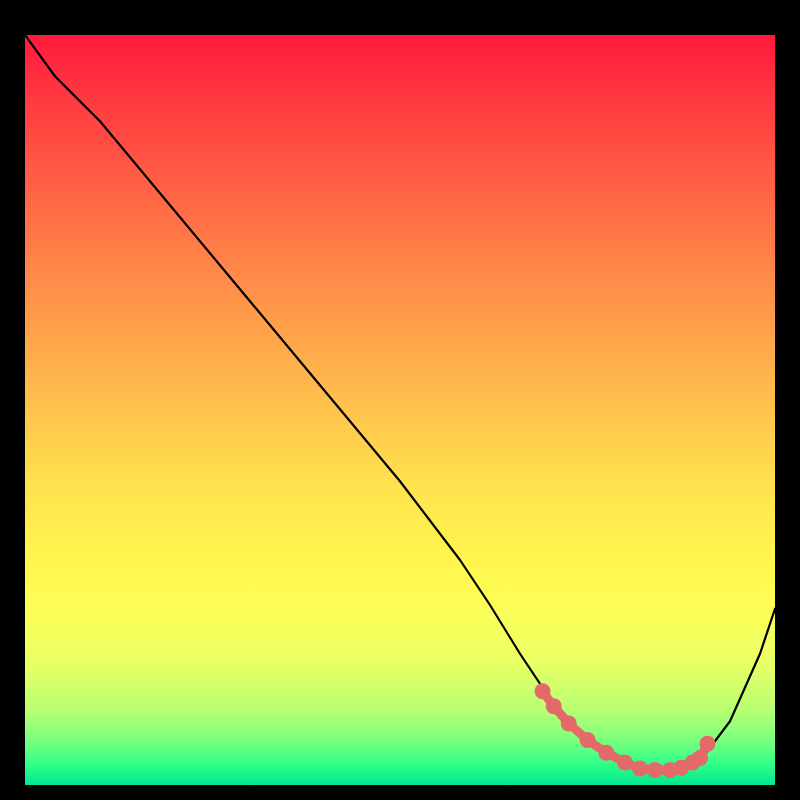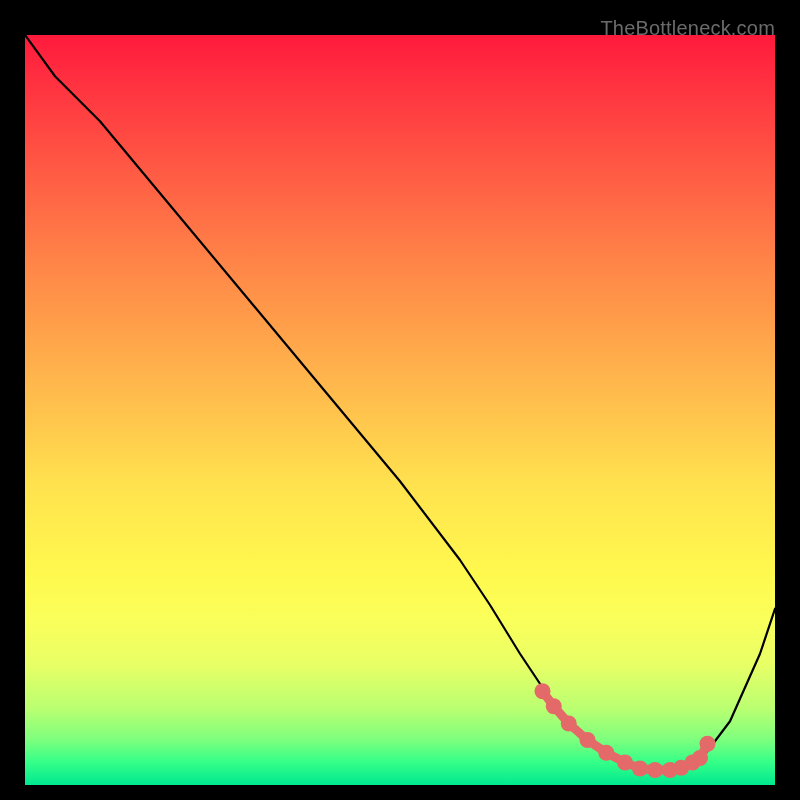--- a/index.html
+++ b/index.html
@@ -73,21 +73,20 @@
     font-weight: 400;
     letter-spacing: 0.2px;
     user-select: none;
   }
 </style>
 </head>
 <body>
 
 <div class="frame">
 
-  <div class="watermark">TheBottleneck.com</div>
 
   <div class="plot-area">
     <div class="gradient-bg"></div>
 
     <svg class="curve-svg" viewBox="0 0 750 750" preserveAspectRatio="none">
       <path id="curve-path" class="curve-path" d="M0.00 0.00 L30.00 41.25 L75.00 86.25 L150.00 176.25 L225.00 266.25 L300.00 356.25 L375.00 446.25 L435.00 525.00 L465.00 570.00 L495.00 618.75 L525.00 663.75 L555.00 697.50 L585.00 720.00 L615.00 733.50 L645.00 735.00 L675.00 726.00 L705.00 686.25 L735.00 618.75 L750.00 573.75"></path>
       <g id="markers-group">
           <line x1="675.00" y1="723.00" x2="682.50" y2="708.75" stroke="#e46a6a" stroke-width="8.8" stroke-linecap="round"></line>
           <line x1="667.50" y1="727.50" x2="675.00" y2="723.00" stroke="#e46a6a" stroke-width="8.8" stroke-linecap="round"></line>
           <line x1="656.25" y1="732.75" x2="667.50" y2="727.50" stroke="#e46a6a" stroke-width="8.8" stroke-linecap="round"></line>

